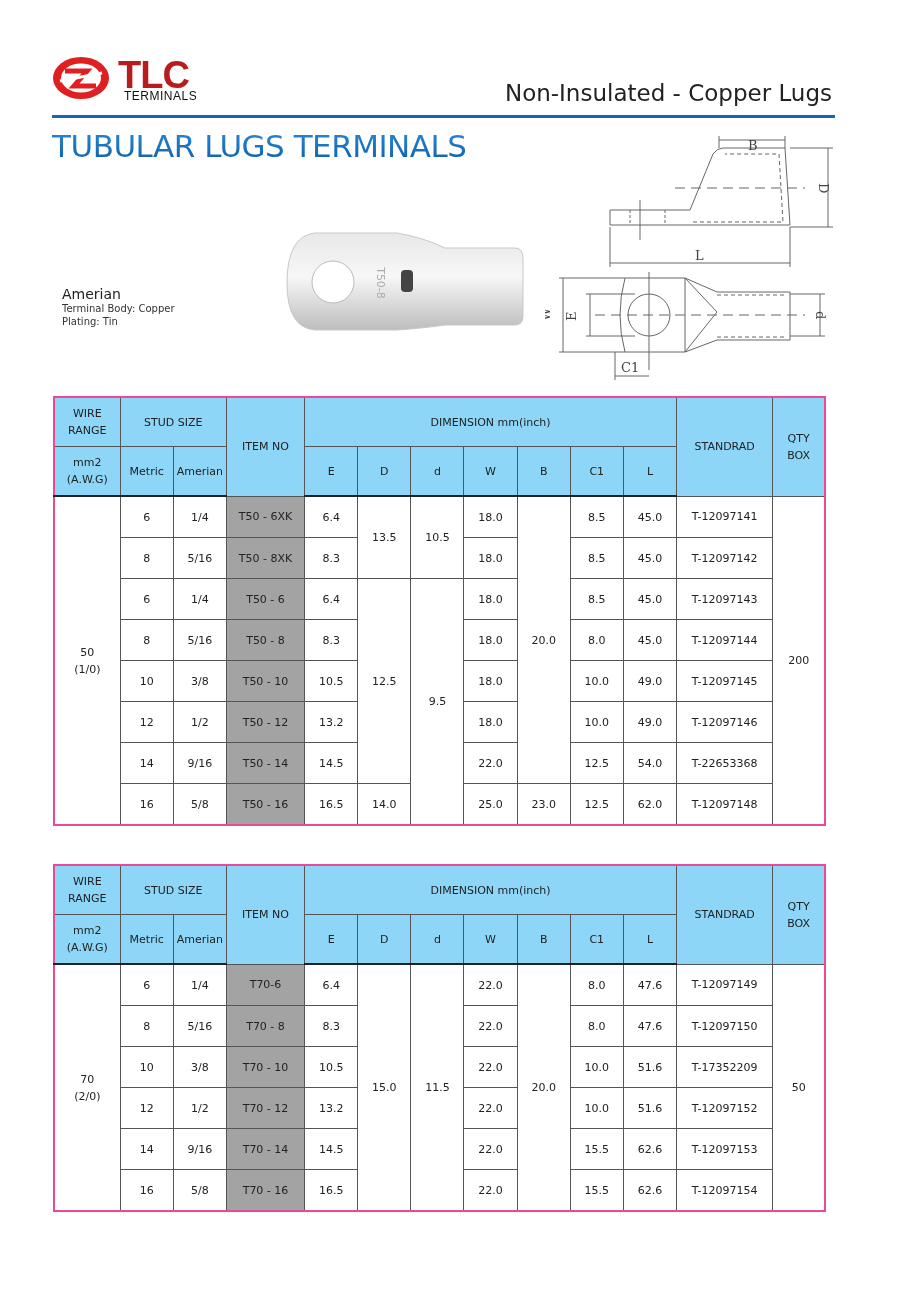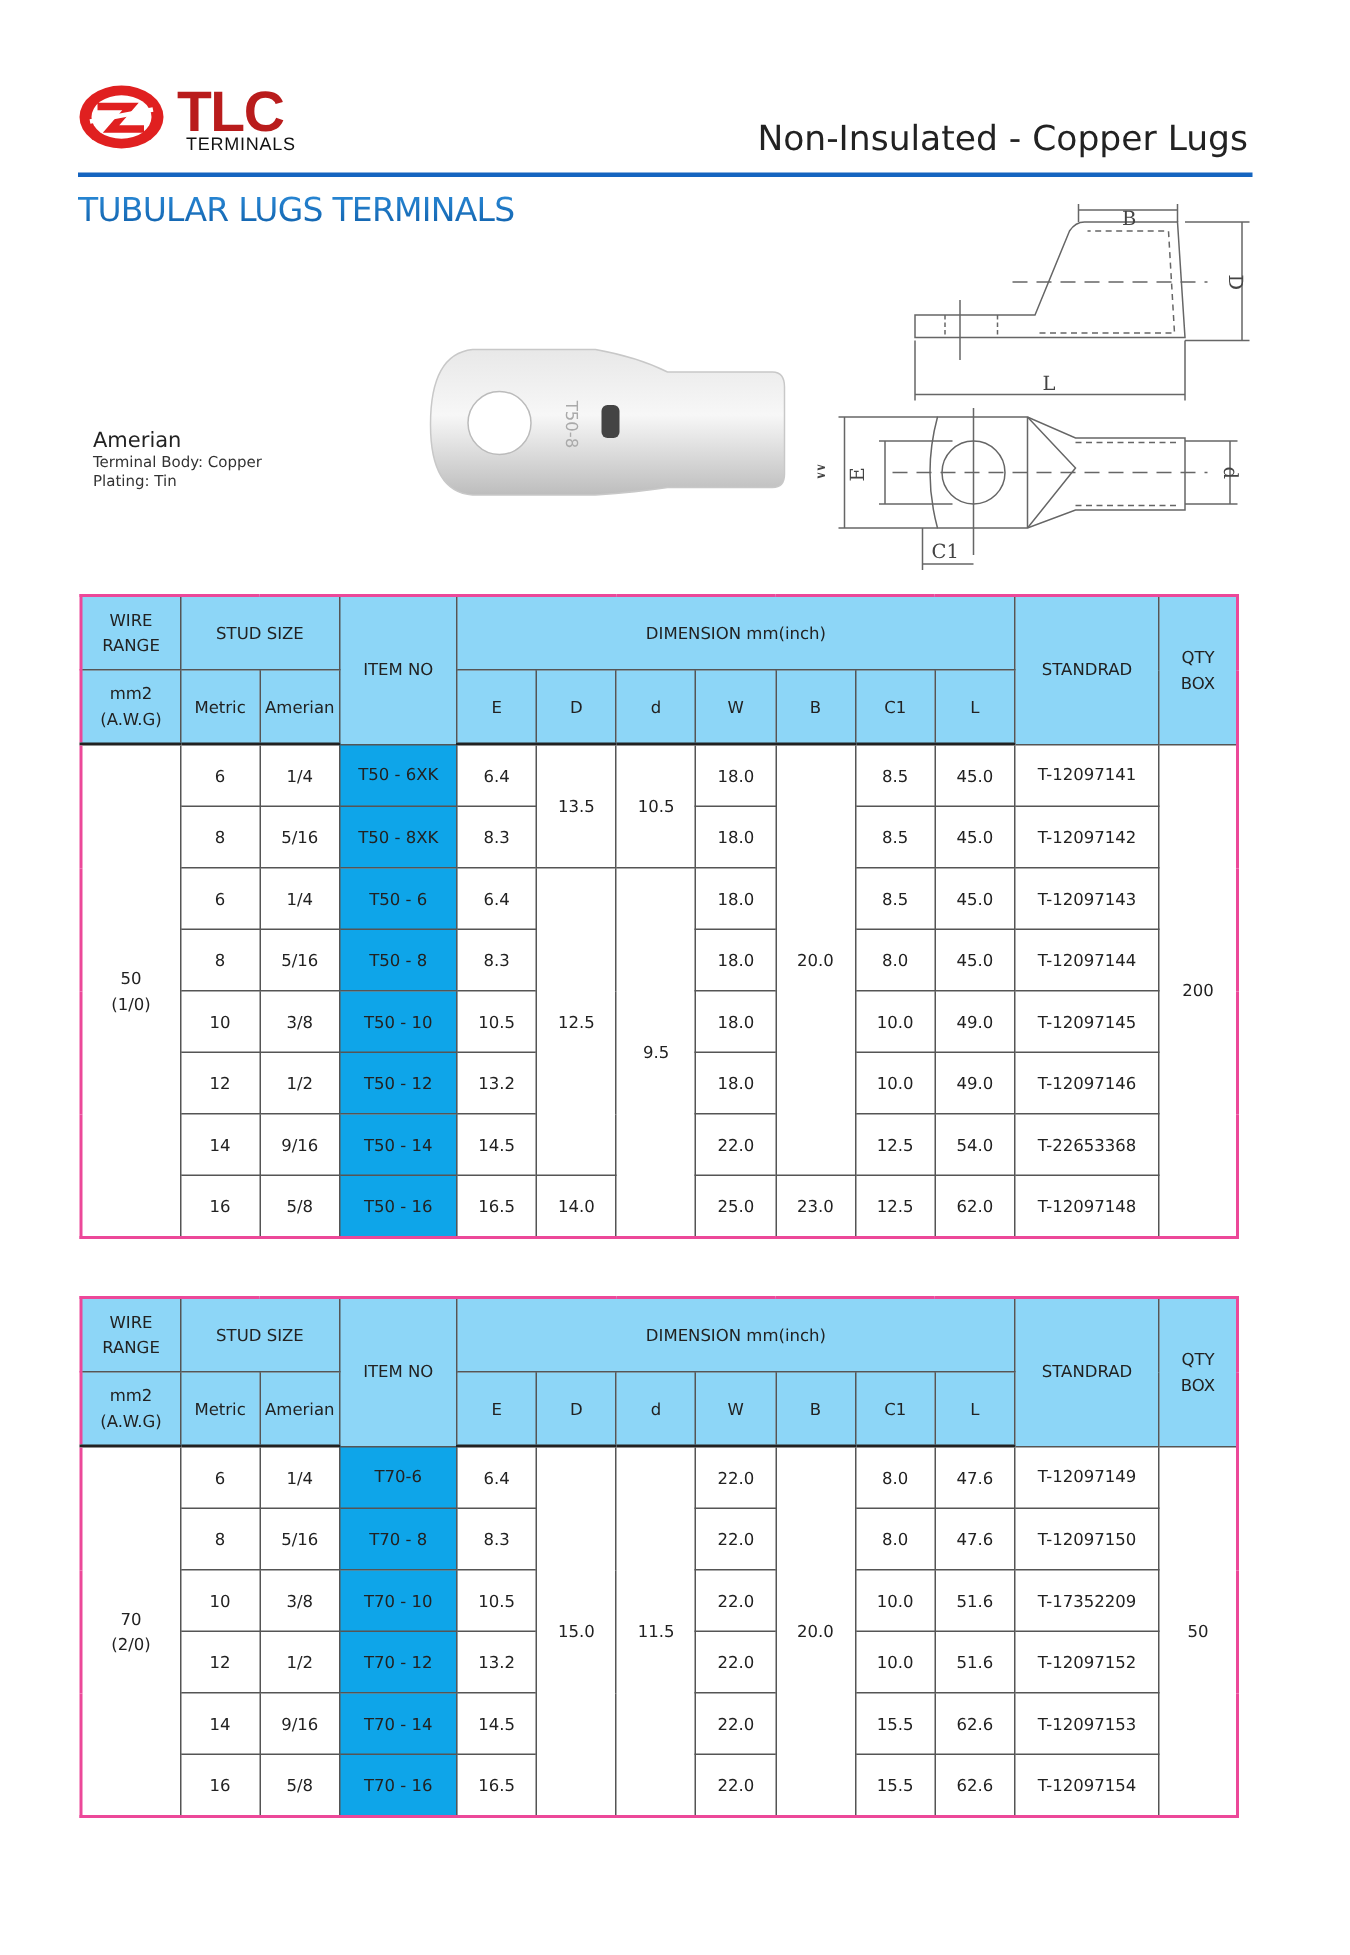--- a/index.html
+++ b/index.html
@@ -3,33 +3,33 @@
 <meta charset="utf-8">
 <style>
   html, body { margin: 0; padding: 0; background: #ffffff; }
   body { width: 900px; height: 1303px; position: relative; overflow: hidden; font-family: "DejaVu Sans", sans-serif; color: #222; }
   .abs { position: absolute; }
   .logo { left: 52px; top: 55px; width: 160px; height: 46px; }
   .logo-text { position: absolute; left: 66px; top: 0; font-family: "Liberation Sans", sans-serif; font-weight: bold; font-size: 38px; letter-spacing: -1px; color: #b91c1c; line-height: 40px; }
   .logo-sub { position: absolute; left: 72px; top: 34px; font-family: "Liberation Sans", sans-serif; font-size: 12px; letter-spacing: 0.5px; color: #111; }
   .header-title { right: 68px; top: 80px; font-size: 23px; color: #222; font-family: "DejaVu Sans", sans-serif; }
   .header-rule { left: 52px; top: 115px; width: 783px; height: 3px; background: #1565c0; }
-  .page-title { left: 52px; top: 128px; font-size: 22px; color: #1a72c4; font-family: "DejaVu Sans", sans-serif; letter-spacing: -0.5px;
+  .page-title { left: 52px; top: 128px; font-size: 31px; color: #1a72c4; font-family: "DejaVu Sans", sans-serif; letter-spacing: -0.5px;
       background: linear-gradient(#2a8ad8, #0f5ea8); -webkit-background-clip: text; background-clip: text; -webkit-text-fill-color: transparent; }
   .material { left: 62px; top: 286px; }
   .material .mt { font-size: 14px; color: #222; }
   .material .ml { font-size: 10px; color: #333; line-height: 13px; }
   .photo { left: 285px; top: 228px; width: 240px; height: 110px; }
   .drawing { left: 545px; top: 130px; width: 300px; height: 250px; }
 
   table.spec { position: absolute; left: 53px; border-collapse: collapse; border: 2px solid #ec4899; font-size: 11px; color: #222; table-layout: fixed; }
   table.spec td { border: 1px solid #555; text-align: center; vertical-align: middle; padding: 0; line-height: 17px; }
   table.spec thead td { background: #8dd6f7; height: 48px; }
   table.spec tbody td { height: 40px; background: #fff; }
-  table.spec tbody td.item { background: #0ea5e9; }
+  table.spec tbody td.item { background: #a3a3a3; }
   table.spec thead tr:last-child td { border-bottom: 2px solid #222; }
   #table-50 { top: 396px; width: 773px; }
   #table-70 { top: 864px; width: 773px; }
 </style>
 </head>
 <body>
 
 <div class="abs logo">
   <svg width="60" height="46" viewBox="0 0 60 46" style="position:absolute;left:0;top:0;">
     <ellipse cx="29" cy="23" rx="28" ry="21" fill="#e02020"></ellipse>

